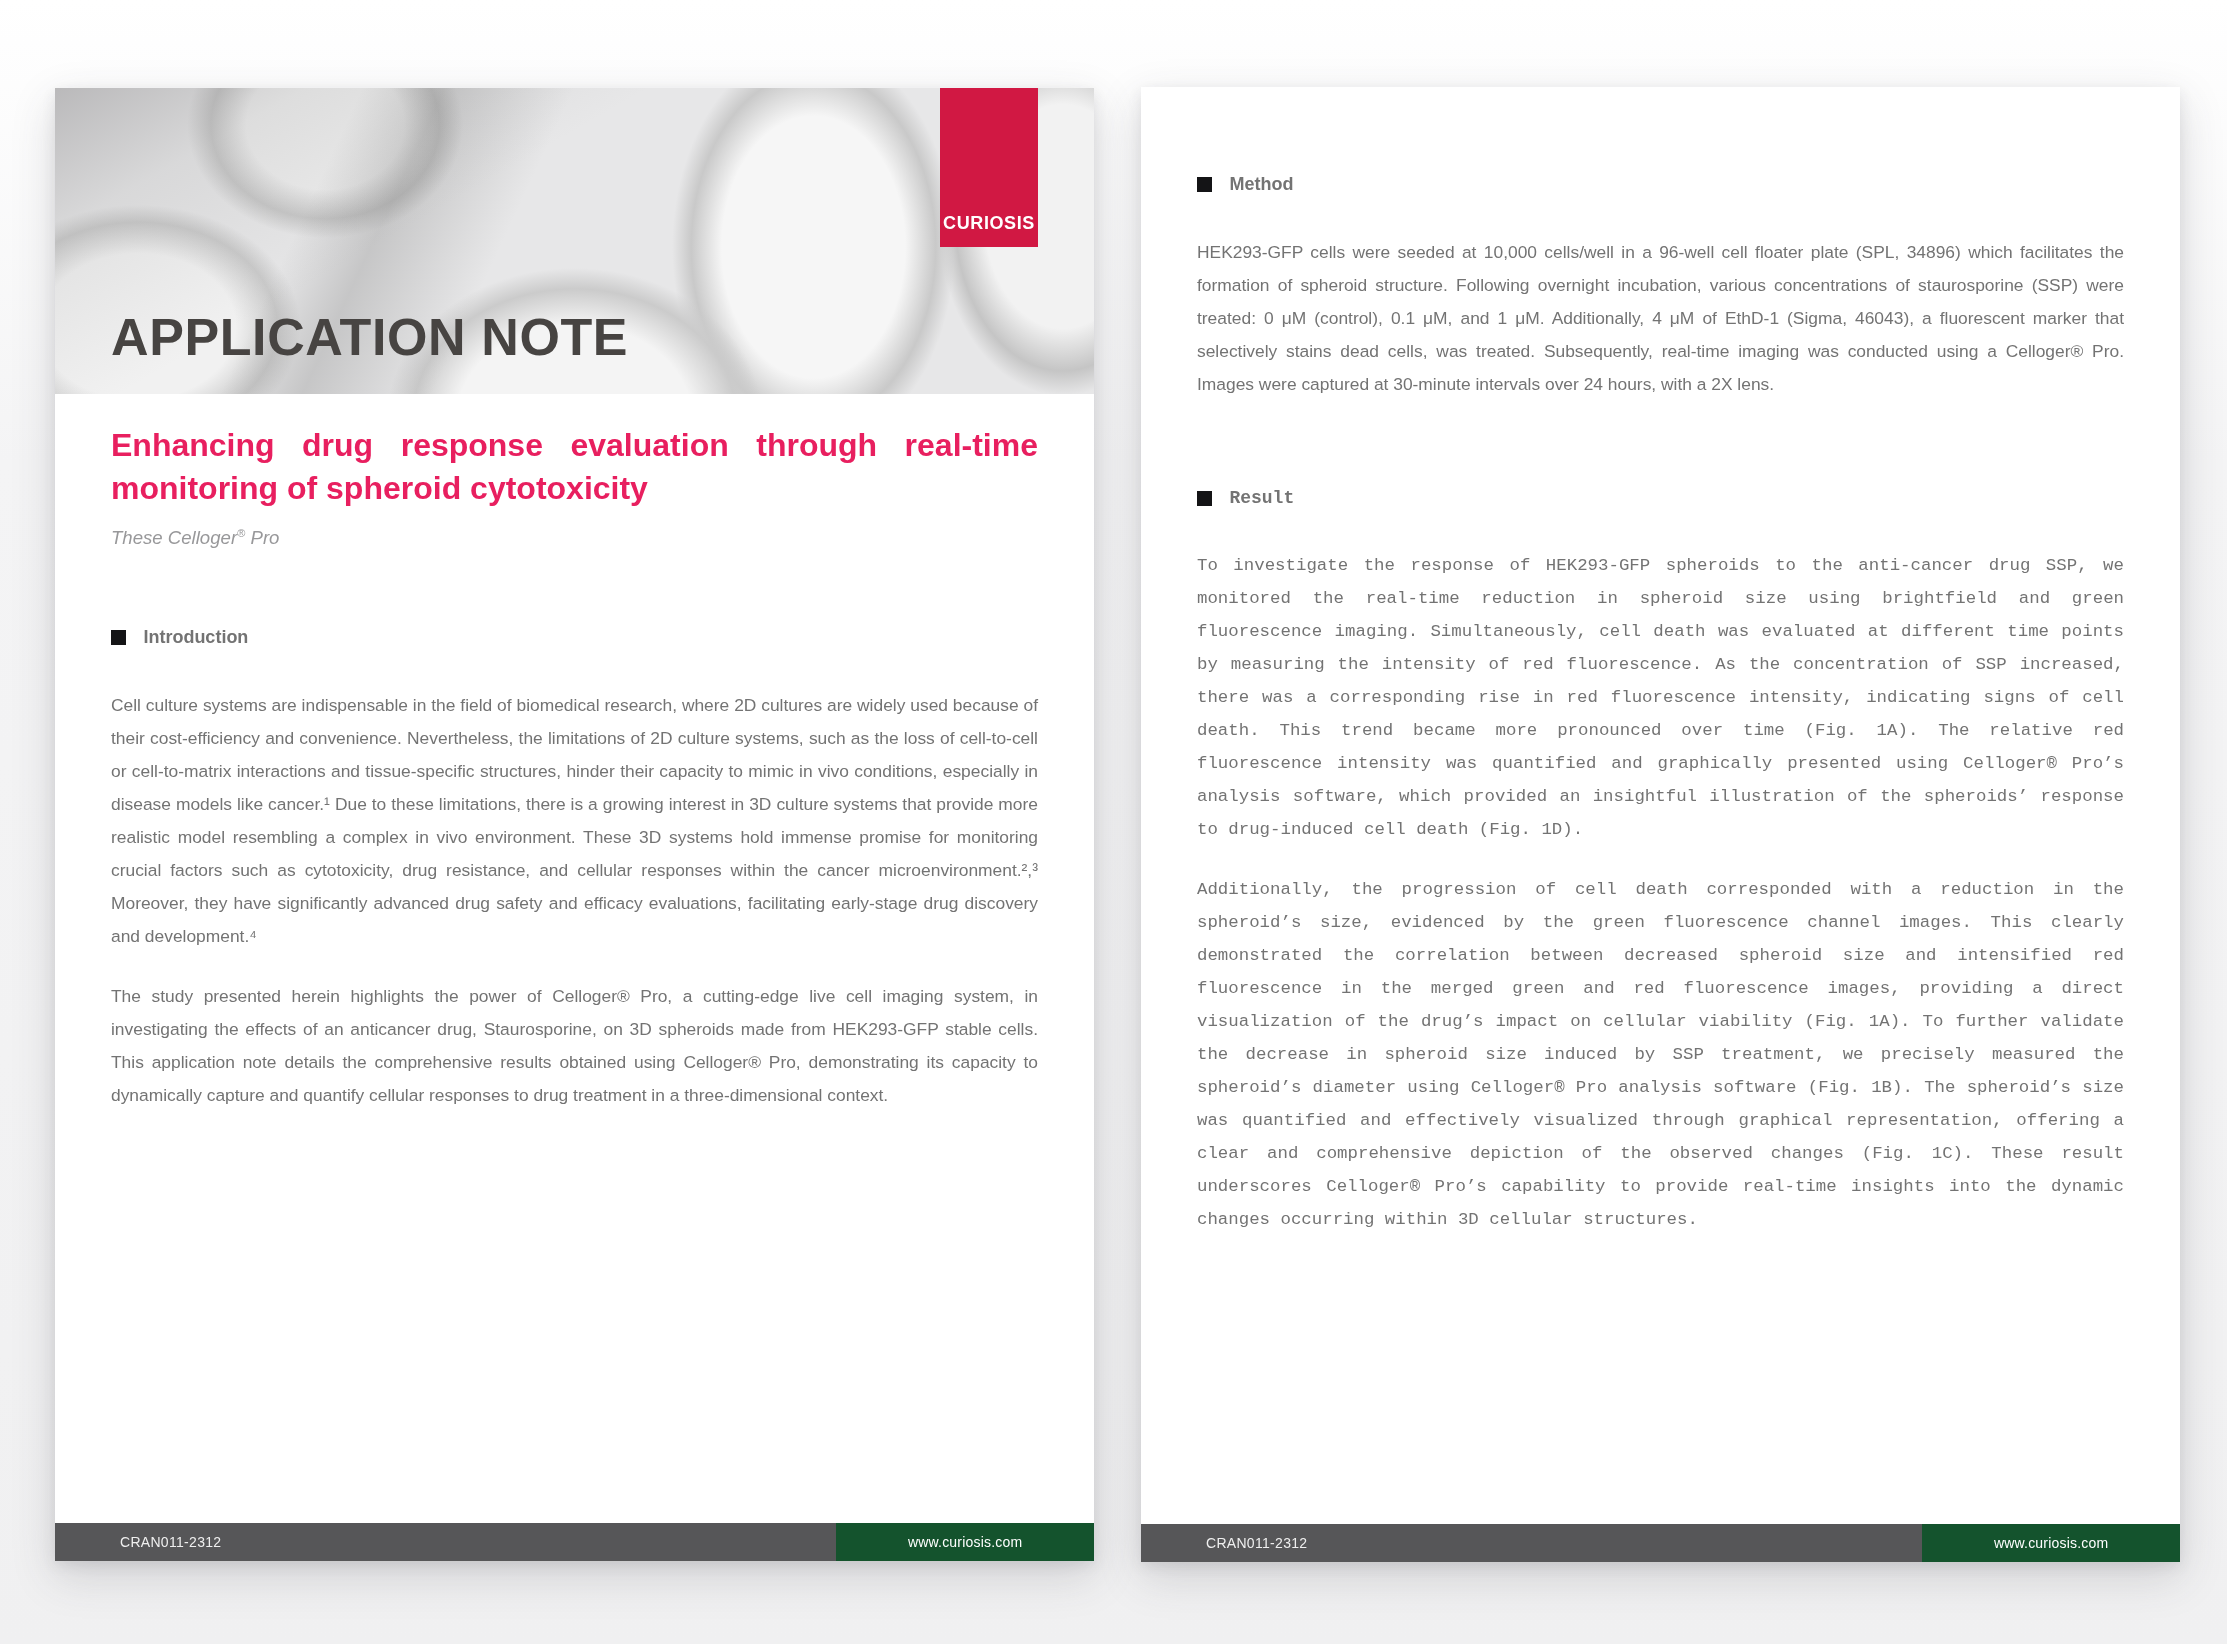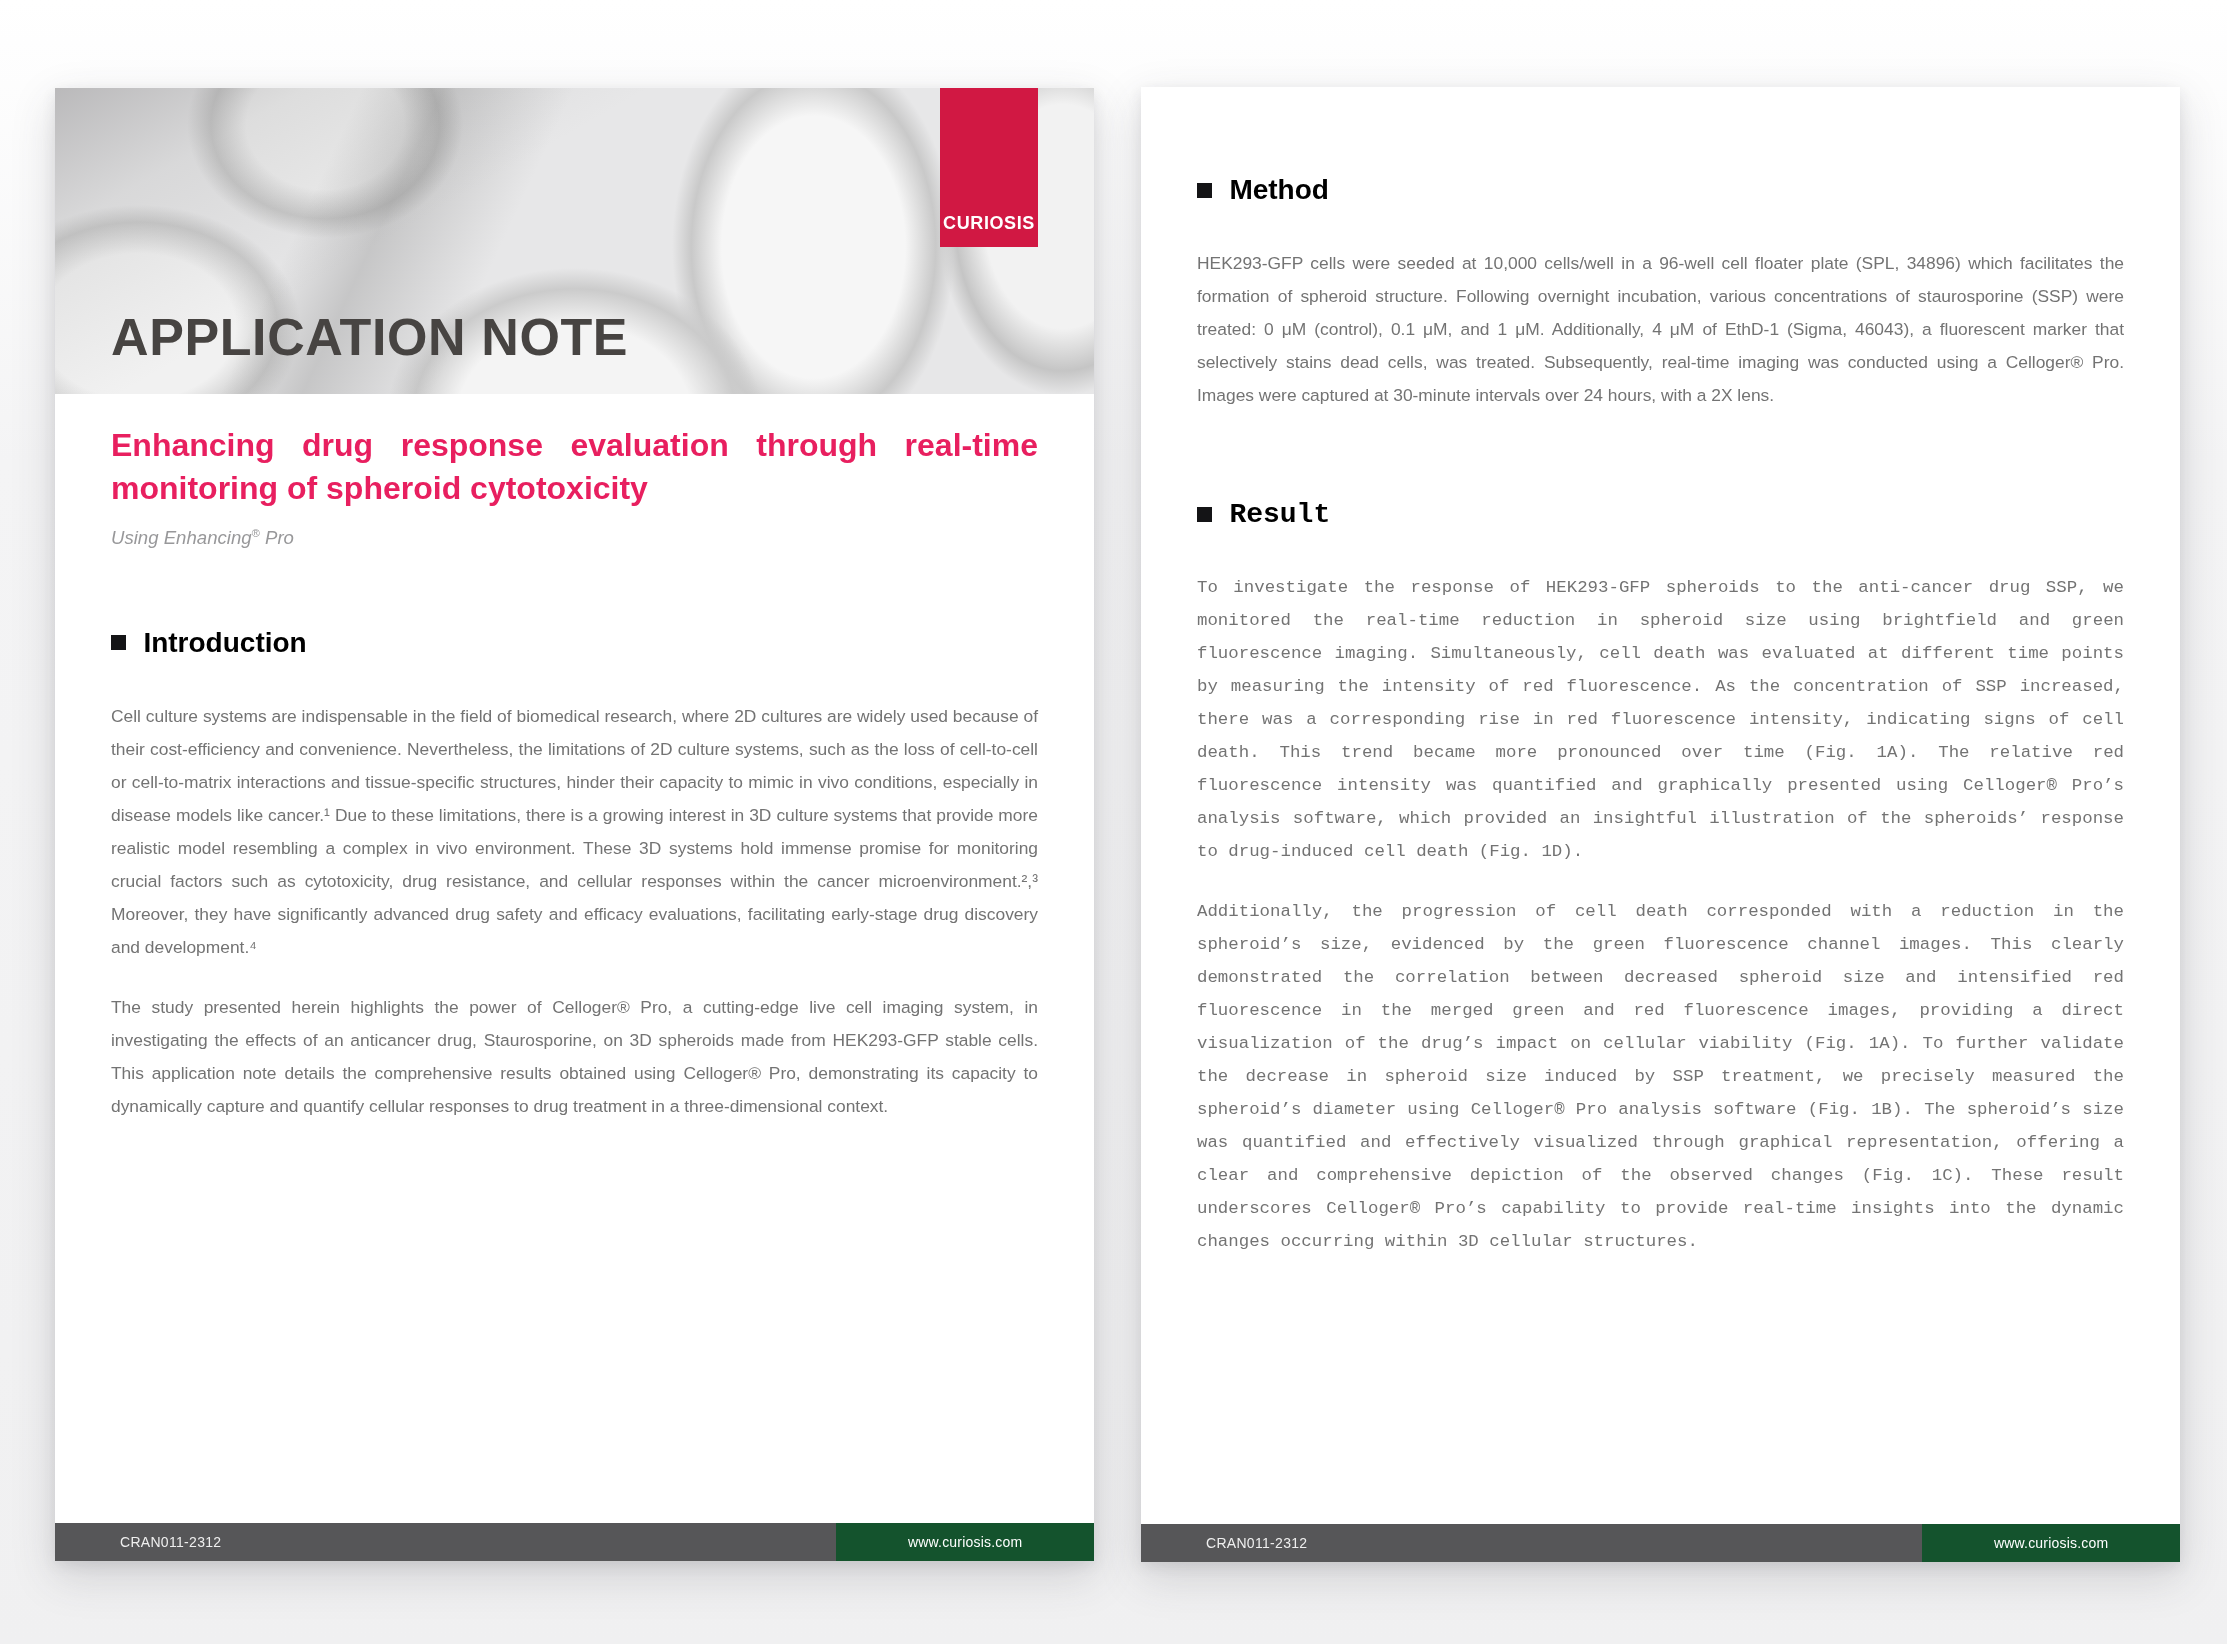--- a/index.html
+++ b/index.html
@@ -49,21 +49,21 @@
   .subtitle { margin-top:17.4px; font-size:18.6px; font-style:italic; color:#98989a; }
   .subtitle .sup { font-size:60%; }
 
   .doc-section { }
   .intro-section  { margin-top:77px; }
   .method-section { padding-top:87px; }
   .result-section { margin-top:87px;font-family:Liberation Mono, monospace; }
 
   .section-heading { display:flex; align-items:center; }
   .bullet { width:15px; height:15px; background:#141416; flex:0 0 auto; }
-  .heading-text { font-size:28px; font-weight:700; color:#000000; margin-left:17.4px; }
+  .heading-text { font-size:18px; font-weight:700; color:#737373; margin-left:17.4px; }
   .section-heading { margin-bottom:41px; }
 
   .body-par {
     font-size:17.4px; line-height:33px; color:#737373;
     text-align:justify; margin-bottom:27px;
   }
 
   
   .page-footer {
     position:absolute; left:0; right:0; bottom:0; height:38px; display:flex;
@@ -88,21 +88,21 @@
     <header class="banner">
       <div class="logo-box">
         <span class="logo-text">CURIOSIS</span>
       </div>
       <h1 class="banner-title">APPLICATION NOTE</h1>
     </header>
 
     <div class="content">
       <h2 class="article-title">Enhancing drug response evaluation through real-time monitoring of spheroid cytotoxicity</h2>
 
-      <p class="subtitle"><span>Using Enhancing</span><sup class="sup">®</sup><span> Pro</span></p>
+      <p class="subtitle"><span>These Celloger</span><sup class="sup">®</sup><span> Pro</span></p>
 
       <section class="doc-section intro-section">
         <div class="section-heading">
           <span class="bullet"></span>
           <h3 class="heading-text">Introduction</h3>
         </div>
         <p class="body-par">Cell culture systems are indispensable in the field of biomedical research, where 2D cultures are widely used because of their cost-efficiency and convenience. Nevertheless, the limitations of 2D culture systems, such as the loss of cell-to-cell or cell-to-matrix interactions and tissue-specific structures, hinder their capacity to mimic in vivo conditions, especially in disease models like cancer.¹ Due to these limitations, there is a growing interest in 3D culture systems that provide more realistic model resembling a complex in vivo environment. These 3D systems hold immense promise for monitoring crucial factors such as cytotoxicity, drug resistance, and cellular responses within the cancer microenvironment.²,³ Moreover, they have significantly advanced drug safety and efficacy evaluations, facilitating early-stage drug discovery and development.⁴</p>
         <p class="body-par">The study presented herein highlights the power of Celloger® Pro, a cutting-edge live cell imaging system, in investigating the effects of an anticancer drug, Staurosporine, on 3D spheroids made from HEK293-GFP stable cells. This application note details the comprehensive results obtained using Celloger® Pro, demonstrating its capacity to dynamically capture and quantify cellular responses to drug treatment in a three-dimensional context.</p>
       </section>
     </div>

